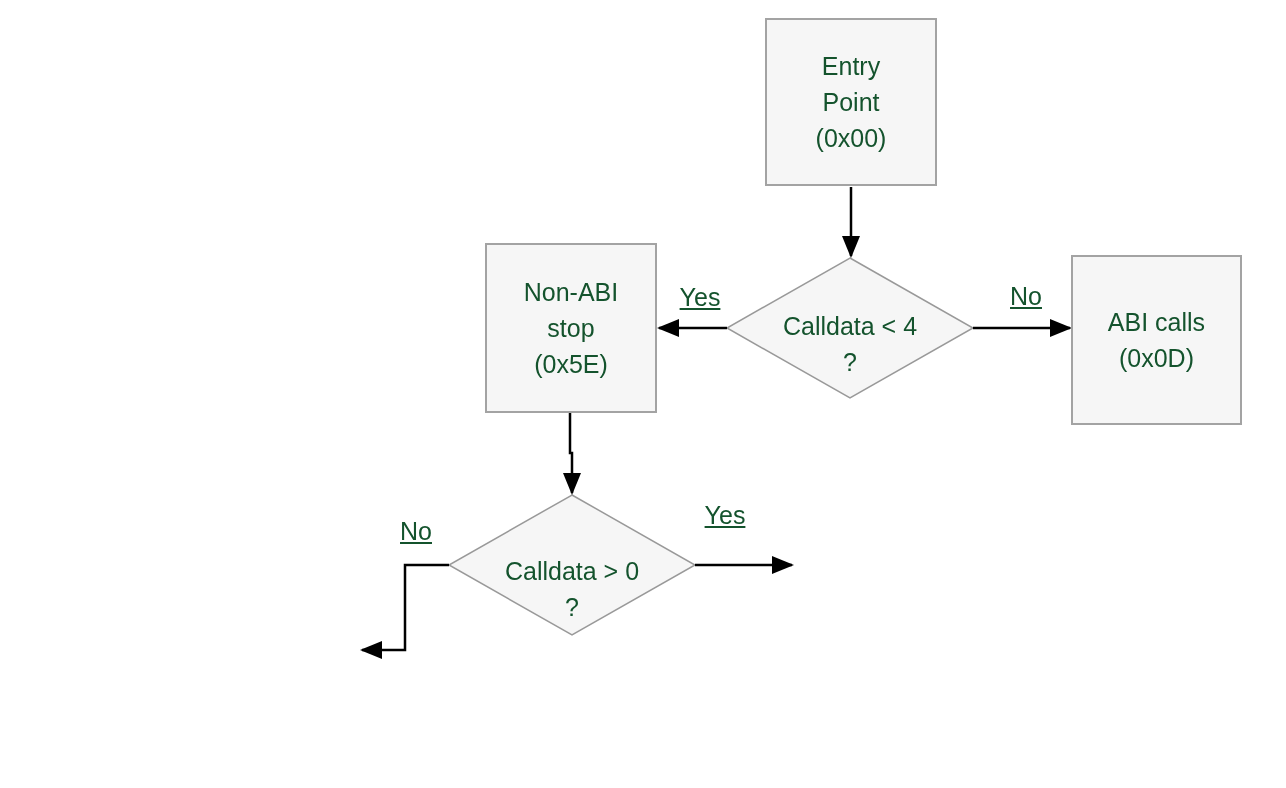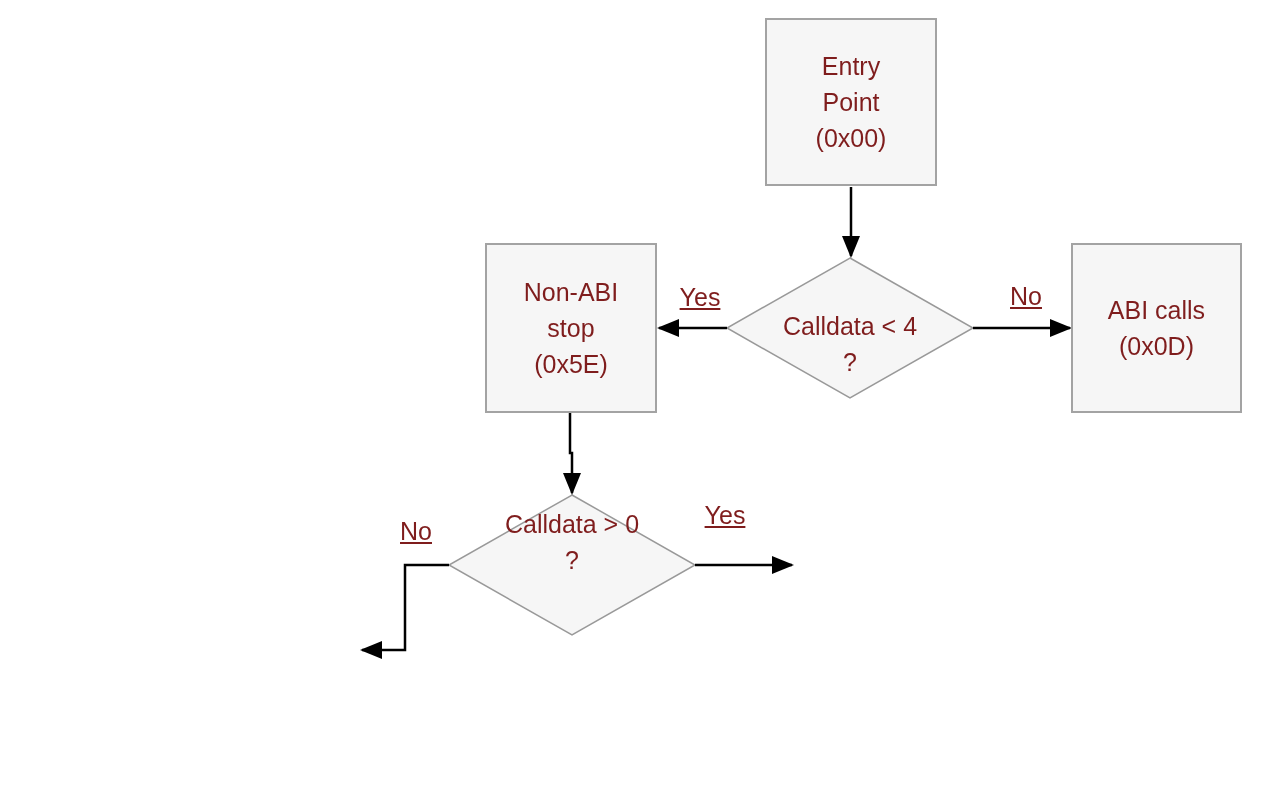--- a/index.html
+++ b/index.html
@@ -6,21 +6,21 @@
     margin: 0;
     padding: 0;
     background: #ffffff;
   }
   .canvas {
     position: relative;
     width: 1286px;
     height: 788px;
     background: #ffffff;
     font-family: "Liberation Sans", sans-serif;
-    color: #7f1d1d;
+    color: #14532d;
     overflow: hidden;
   }
   .layer {
     position: absolute;
     left: 0;
     top: 0;
     width: 1286px;
     height: 788px;
     pointer-events: none;
   }
@@ -51,26 +51,26 @@
     position: absolute;
     font-size: 25px;
     line-height: 1.3;
     text-align: center;
     white-space: nowrap;
     text-decoration: underline;
   }
   
   #node-entry     { left: 765px;  top: 18px;  width: 172px; height: 168px; }
   #node-non-abi   { left: 485px;  top: 243px; width: 172px; height: 170px; }
-  #node-abi       { left: 1071px; top: 243px; width: 171px; height: 170px; }
+  #node-abi       { left: 1071px; top: 255px; width: 171px; height: 170px; }
   #node-unknown   { left: 793px;  top: 481px; width: 173px; height: 169px; }
   #node-eth       { left: 42px;   top: 494px; width: 318px; height: 249px; }
   
   #label-d1 { left: 727px; top: 274px; width: 246px; height: 140px; }
-  #label-d2 { left: 449px; top: 472px; width: 246px; height: 140px; }
+  #label-d2 { left: 449px; top: 519px; width: 246px; height: 140px; }
   
   #label-d1-yes { left: 665px; top: 281px; width: 70px; }
   #label-d1-no  { left: 991px; top: 280px; width: 70px; }
   #label-d2-yes { left: 690px; top: 499px; width: 70px; }
   #label-d2-no  { left: 381px; top: 515px; width: 70px; }
   .connector {
     stroke: #000000;
     stroke-width: 2.5;
     fill: none;
   }

